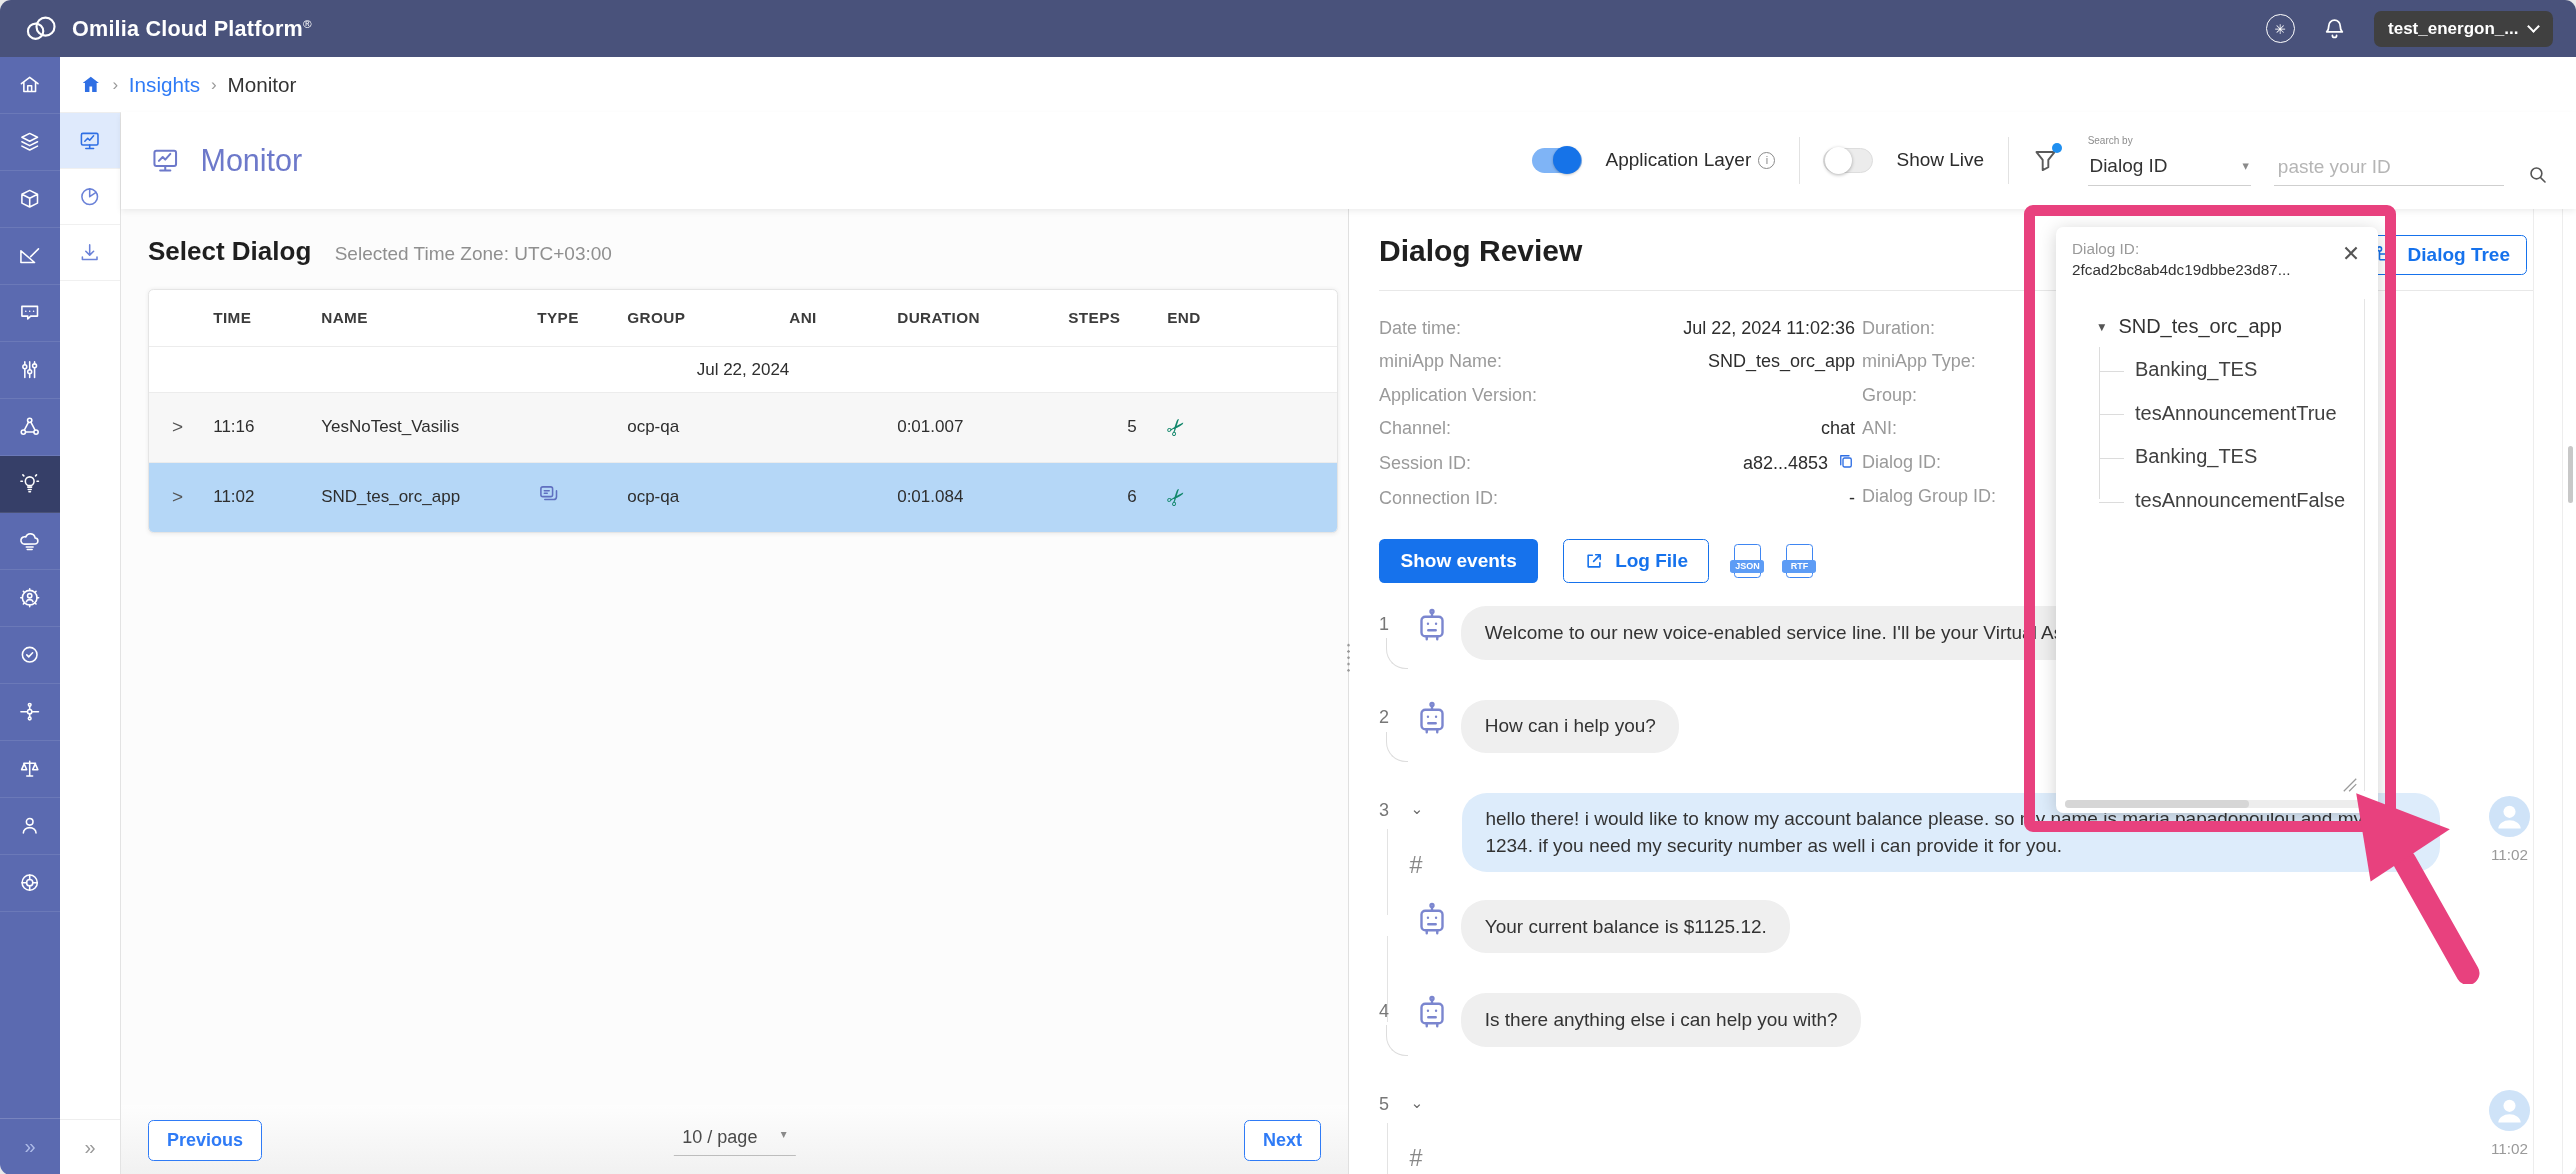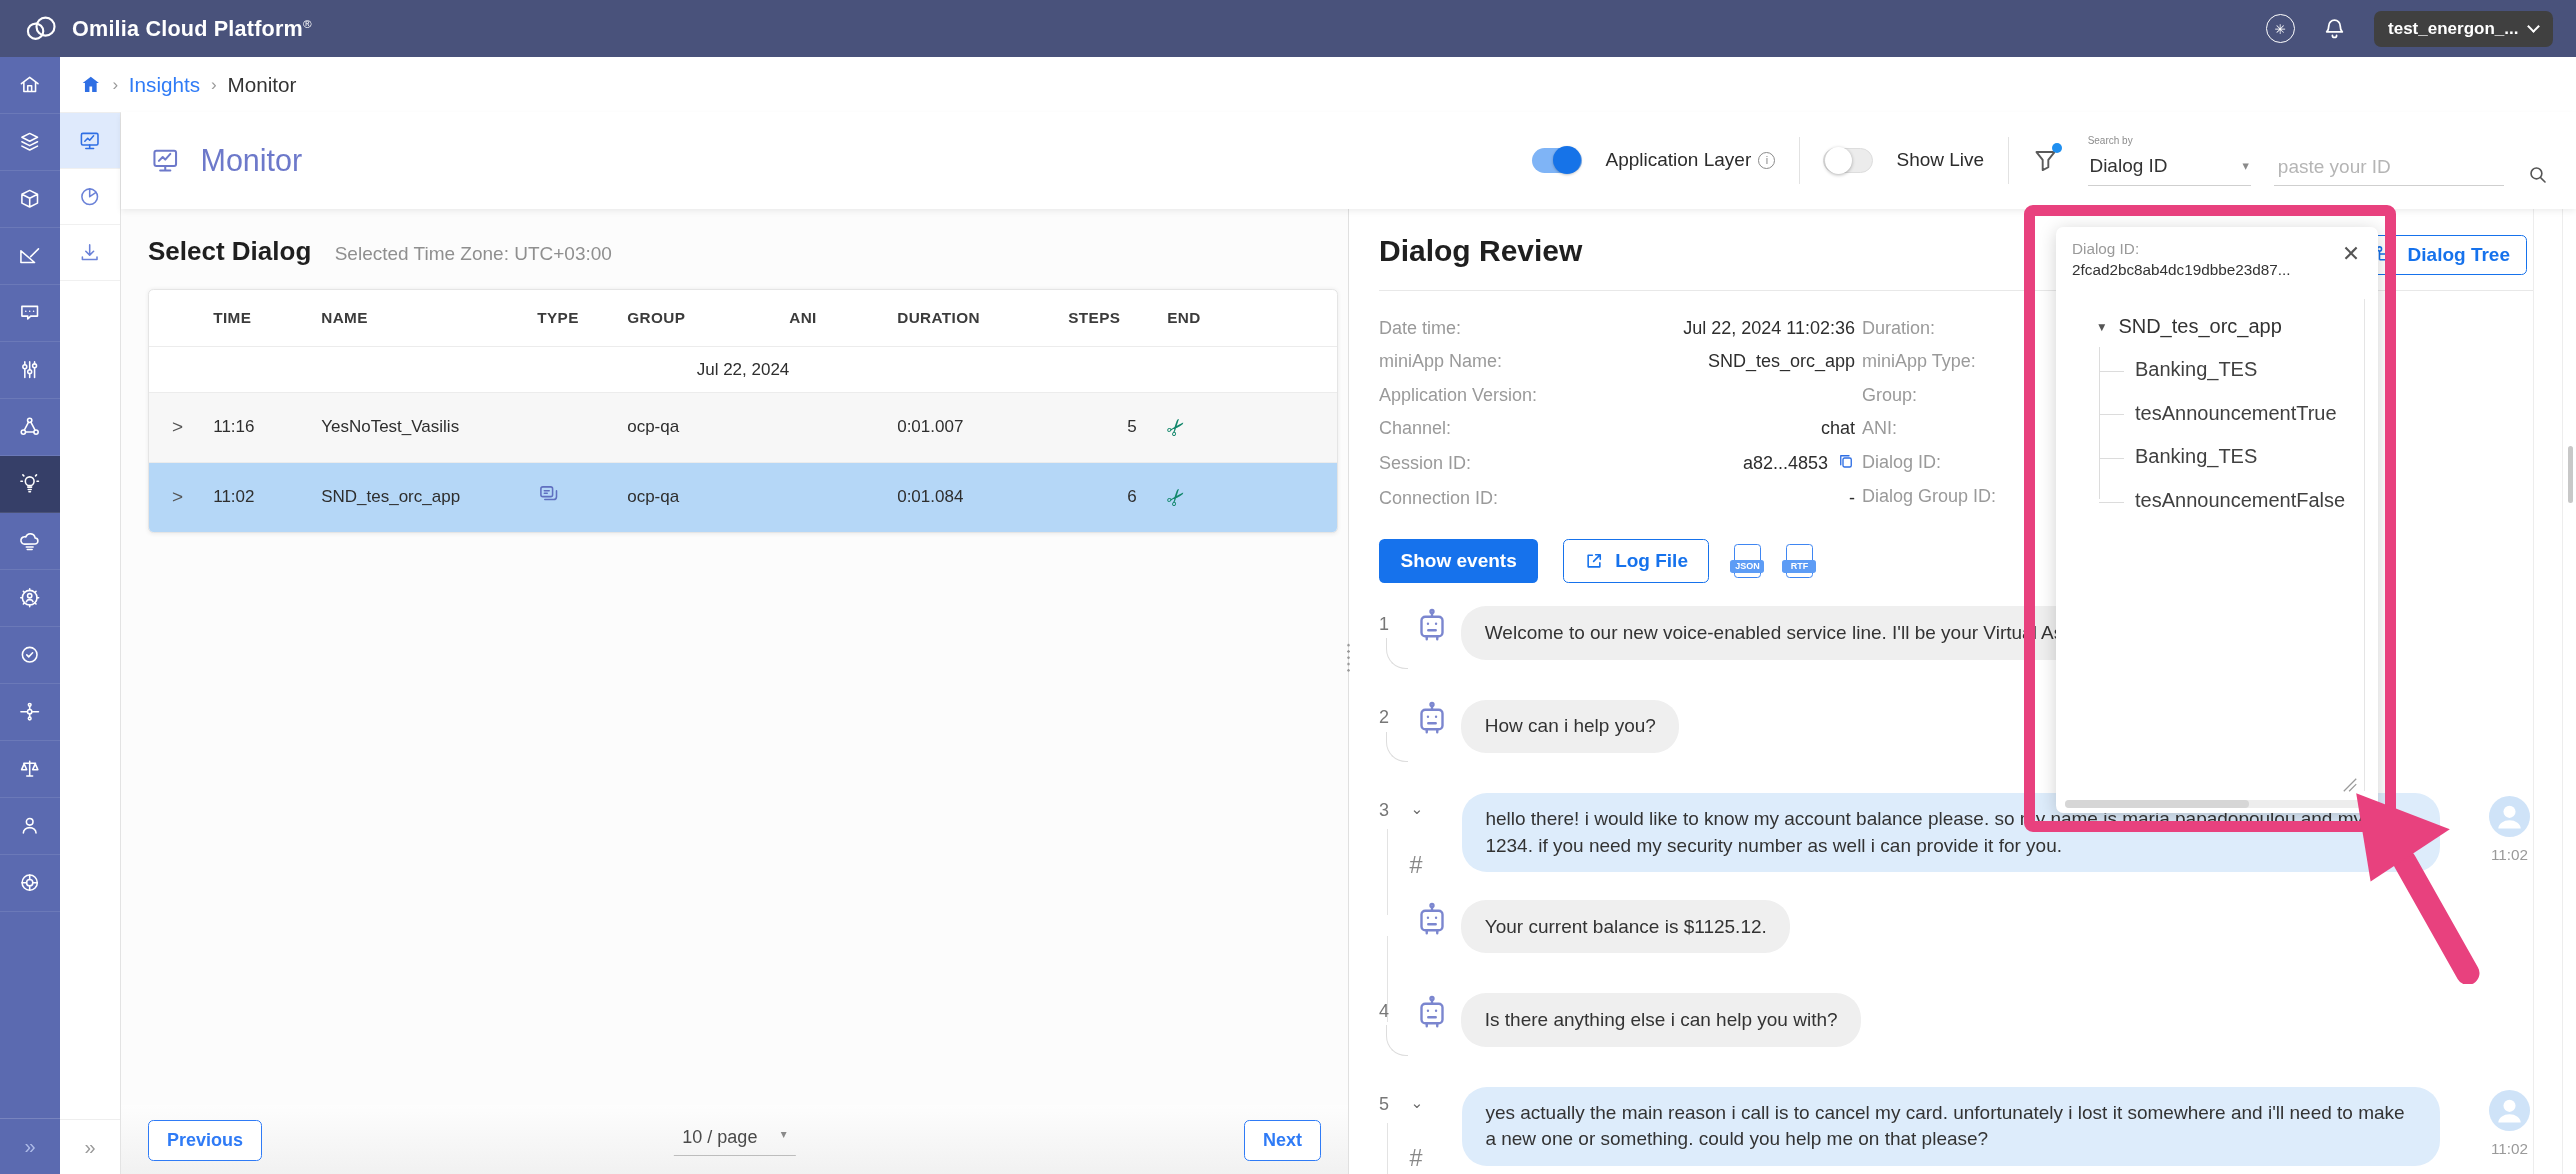--- a/index.html
+++ b/index.html
@@ -1,18 +1,18 @@
 <!DOCTYPE html>
 <html style="font-size:14.4px"><head>
 <meta charset="utf-8">
 <style>
   html,body{margin:0;padding:0;background:#e9e9e9;}
   *{box-sizing:border-box;}
   #app{position:relative;width:2576px;height:1175px;background:#fff;overflow:hidden;
-       font-family:"Liberation Sans",sans-serif;color:#2e2e2e;}
+       font-family:"Liberation Sans",sans-serif;color:#2e2e2e;border-radius:11px;}
 
   
   .topbar{position:absolute;left:0;top:0;width:2576px;height:57px;background:#49527b;
           display:flex;align-items:center;padding:0 23.4px;}
   .logo-wrap{display:flex;align-items:center;gap:12.6px;}
   .brand{color:#fff;font-size:21.6px;font-weight:bold;letter-spacing:0.2px;}
   .brand sup{font-size:11.7px;font-weight:normal;}
   .topbar-right{margin-left:auto;display:flex;align-items:center;gap:27px;}
   .circle-icon{width:29px;height:29px;border:1.4px solid #fff;border-radius:50%;
                display:flex;align-items:center;justify-content:center;color:#fff;font-size:13.5px;}
@@ -625,23 +625,20 @@
 
       <div class="mgroup">
         <div class="mg-main">
           <div class="mg-gutter">
             <div class="mg-top">
                 <span>5</span>
                 <span class="mg-chev">⌄</span>
               </div>
             <div class="mg-hash">#</div>
           </div>
-          <div class="mg-bubblewrap">
-              <div class="bubble user">yes actually the main reason i call is to cancel my card. unfortunately i lost it somewhere and i'll need to make a new one or something. could you help me on that please?</div>
-            </div>
         </div>
 
         <div class="mg-meta">
           <svg class="avatar" viewBox="0 0 44 44">
               <circle cx="22" cy="22" r="22" fill="#cfe3f8"></circle>
               <circle cx="22" cy="17" r="6.5" fill="#fff"></circle>
               <path d="M10 35a12 9 0 0 1 24 0z" fill="#fff"></path>
             </svg>
           <span class="mtime">11:02</span>
         </div>

